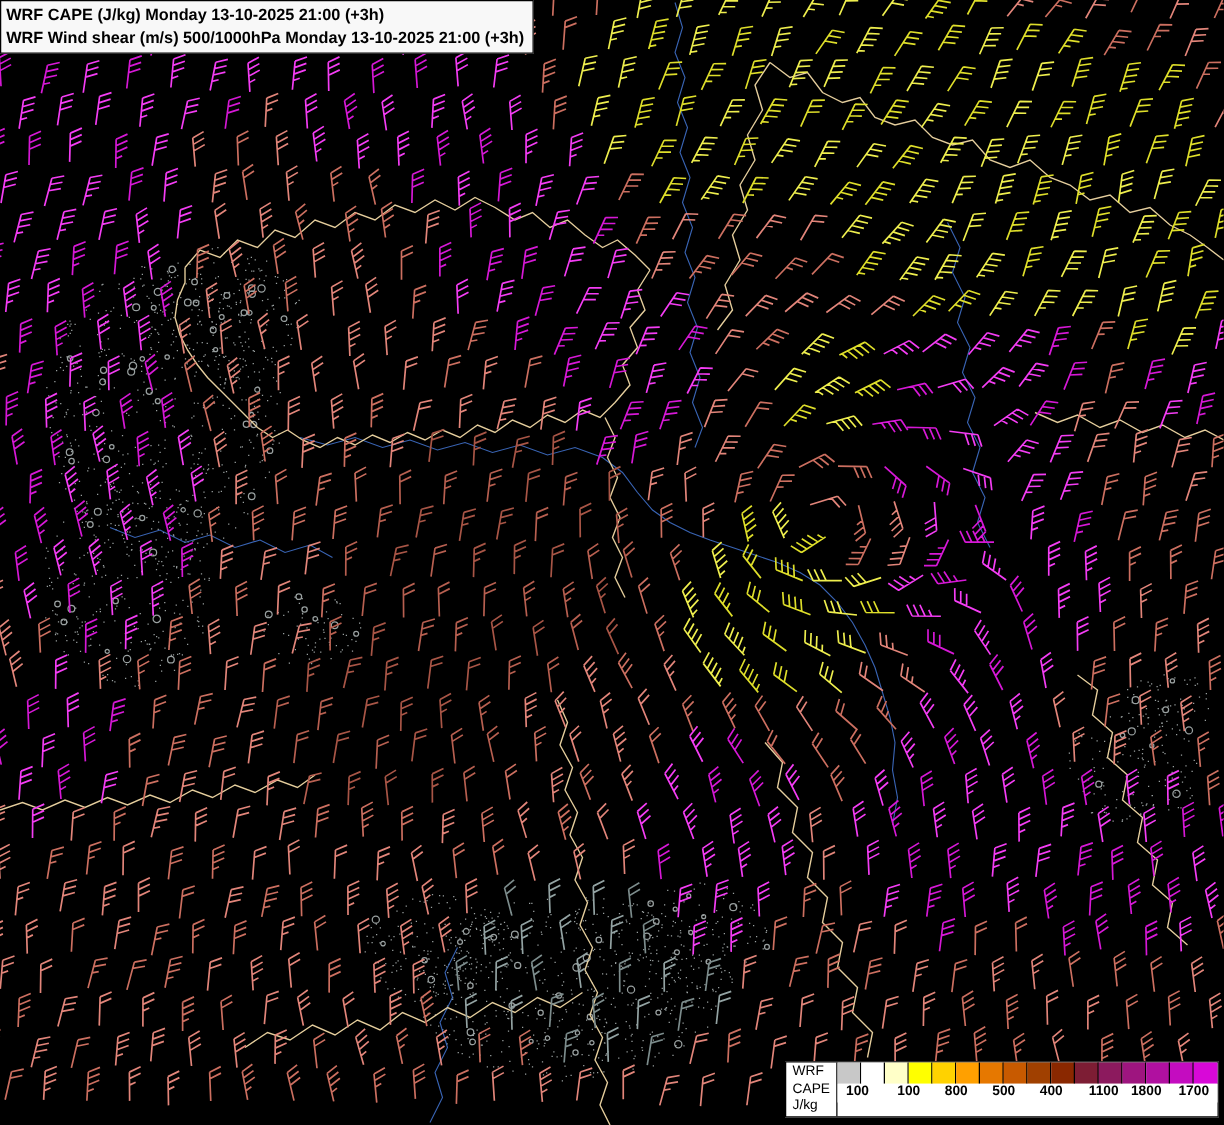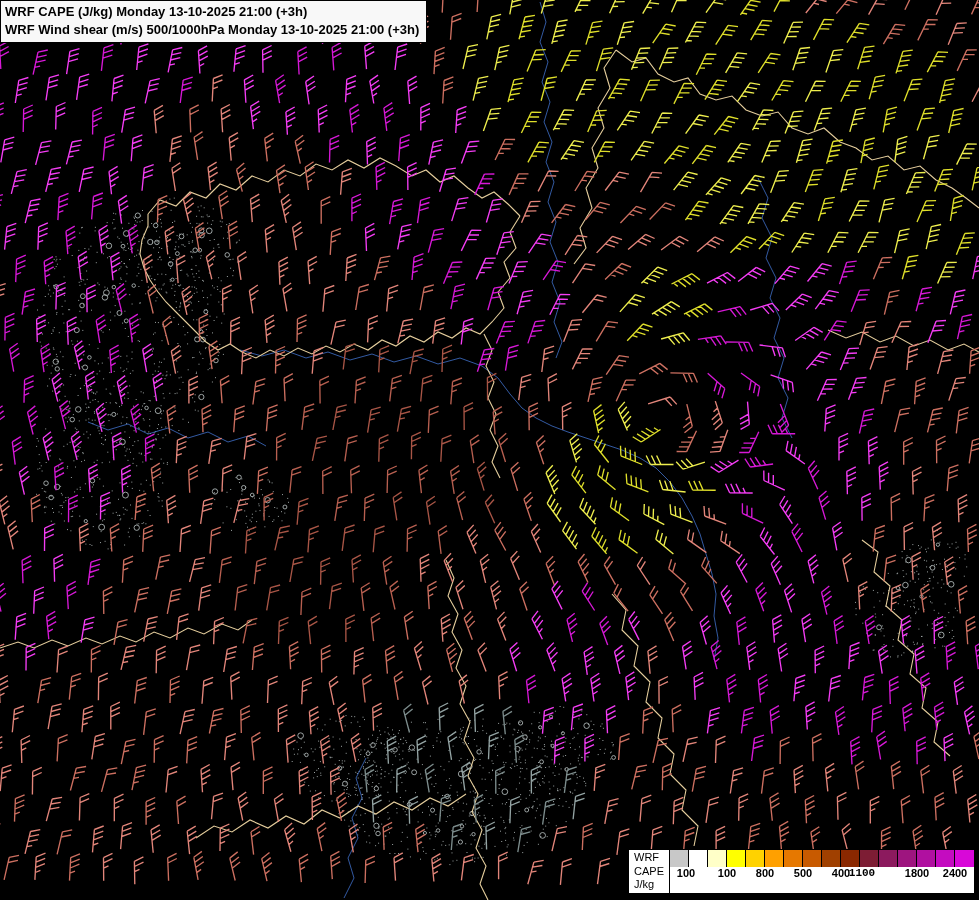--- a/index.html
+++ b/index.html
@@ -93,20 +93,20 @@
           <span style="background: rgb(176, 16, 160);"></span>
           <span style="background: rgb(196, 12, 192);"></span>
           <span style="background: rgb(216, 8, 216);"></span>
         </div>
       <div class="legend-ticks" id="legend-ticks" style="width: 304px;">
           <span style="left: 16px;">100</span>
           <span style="left: 57px;">100</span>
           <span style="left: 95px;">800</span>
           <span style="left: 133px;">500</span>
           <span style="left: 171px;">400</span>
-          <span style="left: 192px; font-family: Liberation Mono, monospace;">1100</span>
+          <span style="left: 213px;">1100</span>
           <span style="left: 247px;">1800</span>
-          <span style="left: 285px;">2400</span>
+          <span style="left: 285px;">1700</span>
         </div>
     </div>
   </div>
 
 </div>
 
 </body></html>

